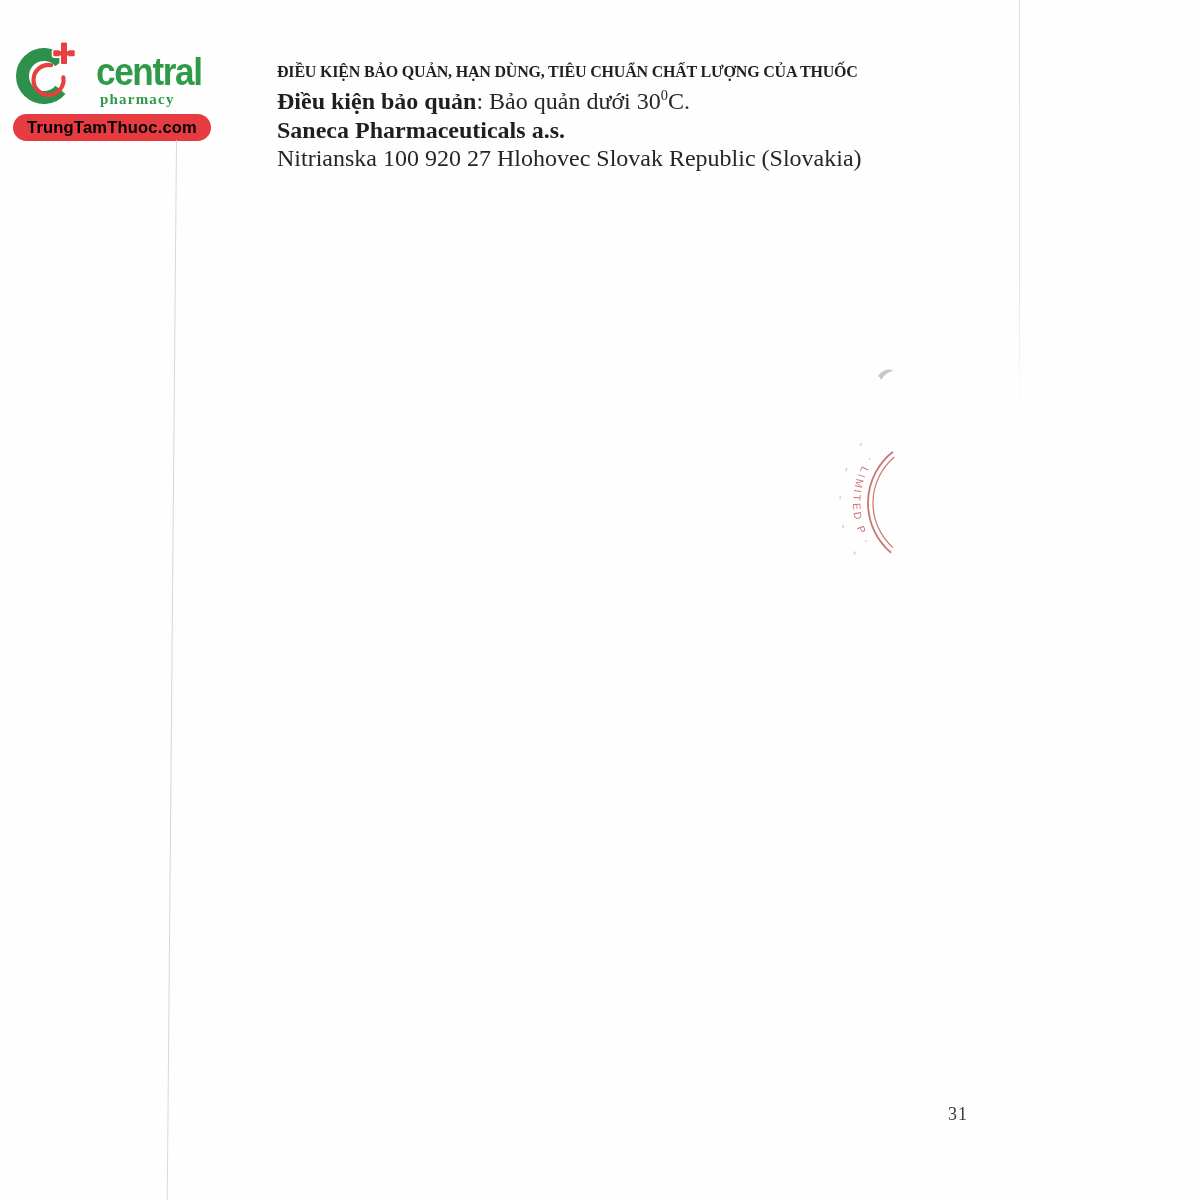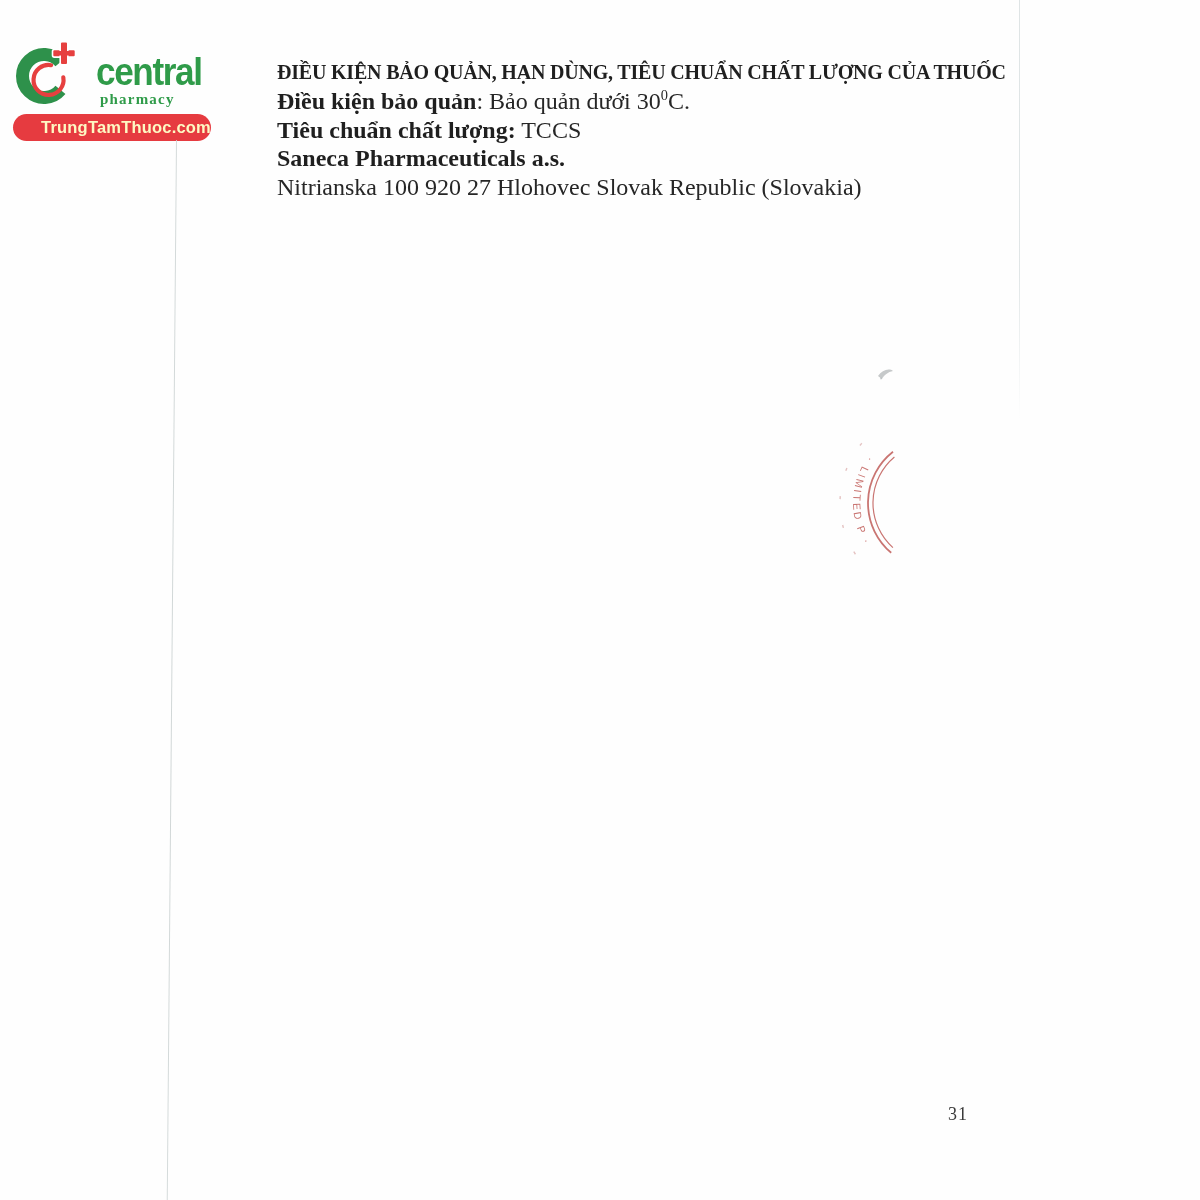--- a/index.html
+++ b/index.html
@@ -21,28 +21,28 @@
   }
   .logo-sub{
     position:absolute;left:88px;top:57px;
     font-family:Liberation Serif, serif;
     font-weight:700;font-size:15px;color:#2f9b49;letter-spacing:1.2px;
   }
   .logo-banner{
     position:absolute;left:1px;top:80px;width:198px;height:27px;
     background:#e63b40;border-radius:13.5px;
     font-family:"Liberation Sans","DejaVu Sans",sans-serif;
-    font-weight:700;font-size:16.5px;color:#fef9c3;
-    text-align:right;line-height:27px;letter-spacing:.2px;
+    font-weight:700;font-size:16.5px;color:#000000;
+    text-align:center;line-height:27px;letter-spacing:.2px;
   }
 
   
   .doc{position:absolute;left:277px;top:58px;width:680px;color:#262626;}
   .doc p{margin:0;line-height:28.8px;font-size:24px;white-space:nowrap;}
-  .doc .caps{font-weight:700;font-size:20px;letter-spacing:-.2px;color:#1f1f1f;}
+  .doc .caps{font-weight:700;font-size:16px;letter-spacing:-.2px;color:#1f1f1f;}
   .doc b{font-weight:700;color:#1f1f1f;}
   sup{font-size:.6em;vertical-align:super;line-height:0;}
 
   
   .edge-line-left{
     position:absolute;left:176px;top:140px;width:1.4px;height:1060px;
     background:linear-gradient(#cdd4d4,#c9d0d0 60%,#ced5d5);
     opacity:.85;transform:rotate(.5deg);transform-origin:top center;
   }
   .edge-line-right{
@@ -77,21 +77,20 @@
       </g>
     </svg>
     <div class="logo-brand">central</div>
     <div class="logo-sub">pharmacy</div>
     <div class="logo-banner">TrungTamThuoc.com</div>
   </div>
 
   <div class="doc">
     <p class="caps">ĐIỀU KIỆN BẢO QUẢN, HẠN DÙNG, TIÊU CHUẨN CHẤT LƯỢNG CỦA THUỐC</p>
     <p><b>Điều kiện bảo quản</b><span>: Bảo quản dưới 30</span><sup>0</sup><span>C.</span></p>
-    <p><b>Tiêu chuẩn chất lượng:</b><span> TCCS</span></p>
     <p><b>Saneca Pharmaceuticals a.s.</b></p>
     <p>Nitrianska 100 920 27 Hlohovec Slovak Republic (Slovakia)</p>
   </div>
 
   <div class="edge-line-left"></div>
   <div class="edge-line-right"></div>
 
   <svg class="smudge" width="20" height="16" viewBox="0 0 20 16">
     <path d="M2 10 C6 4, 13 2, 17 5 C12 6, 8 9, 6 13 Z" fill="#8e9496" opacity="0.5"></path>
     <circle cx="5" cy="12.5" r="1" fill="#9aa0a2" opacity="0.45"></circle>

